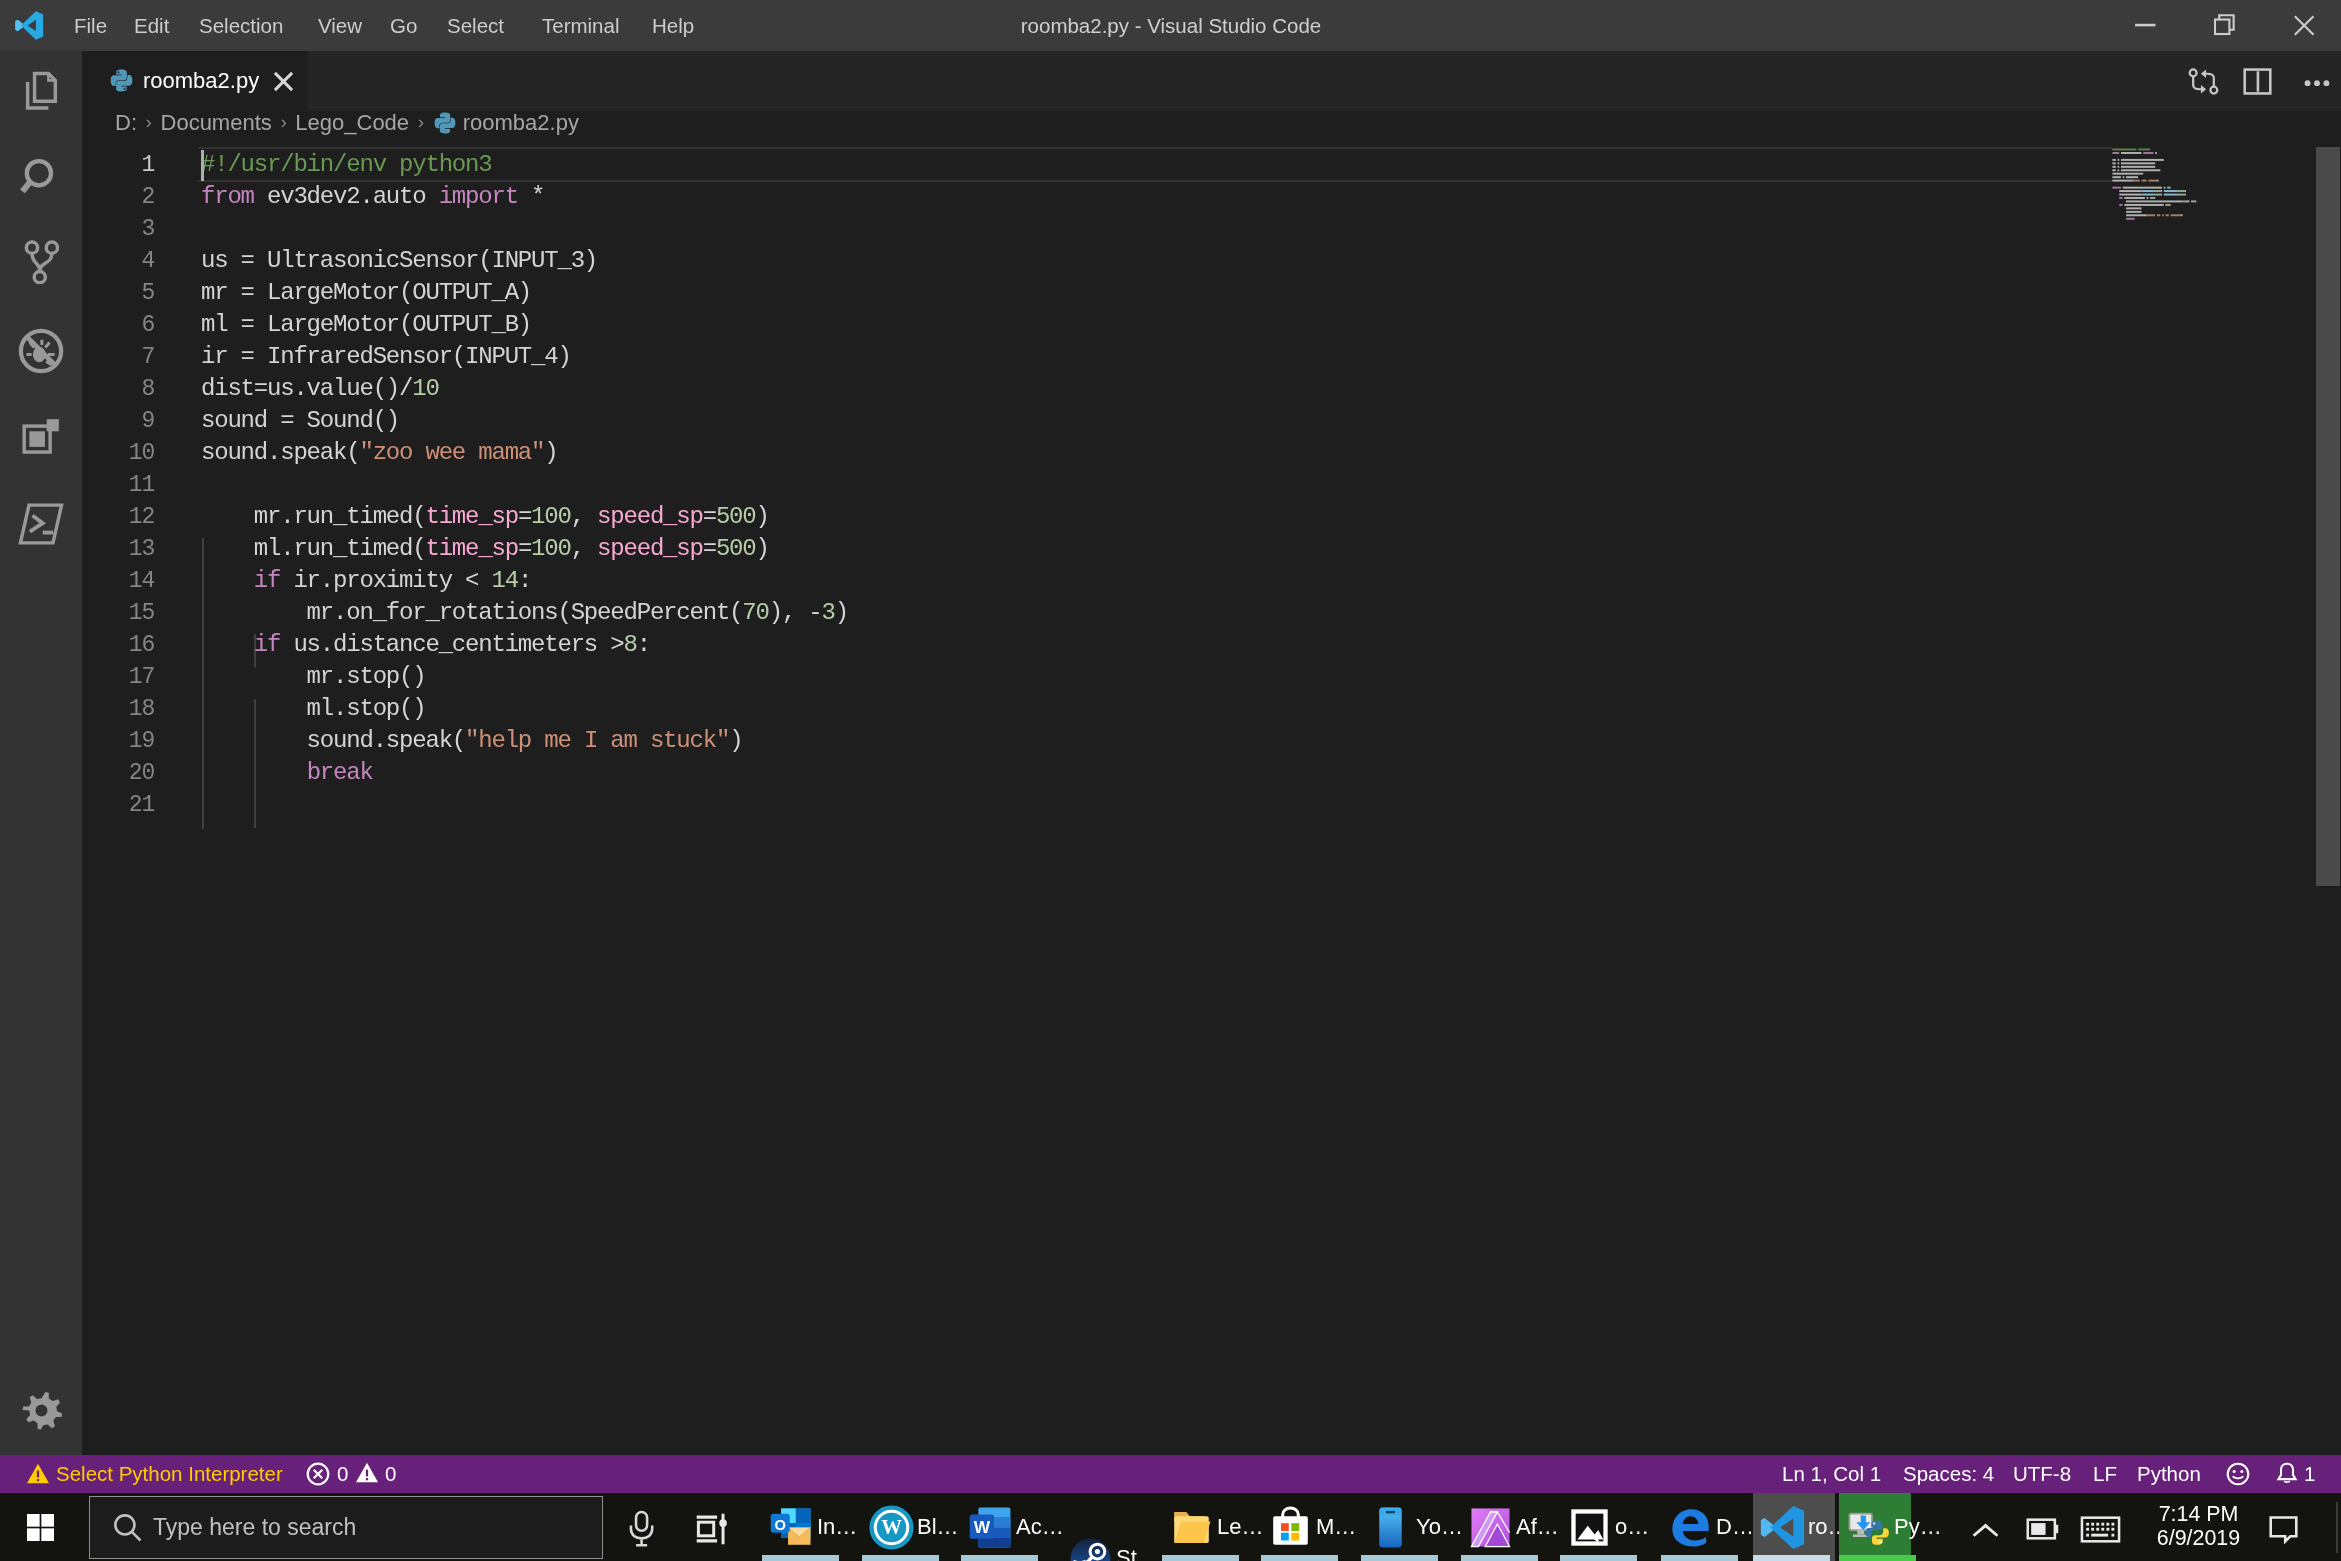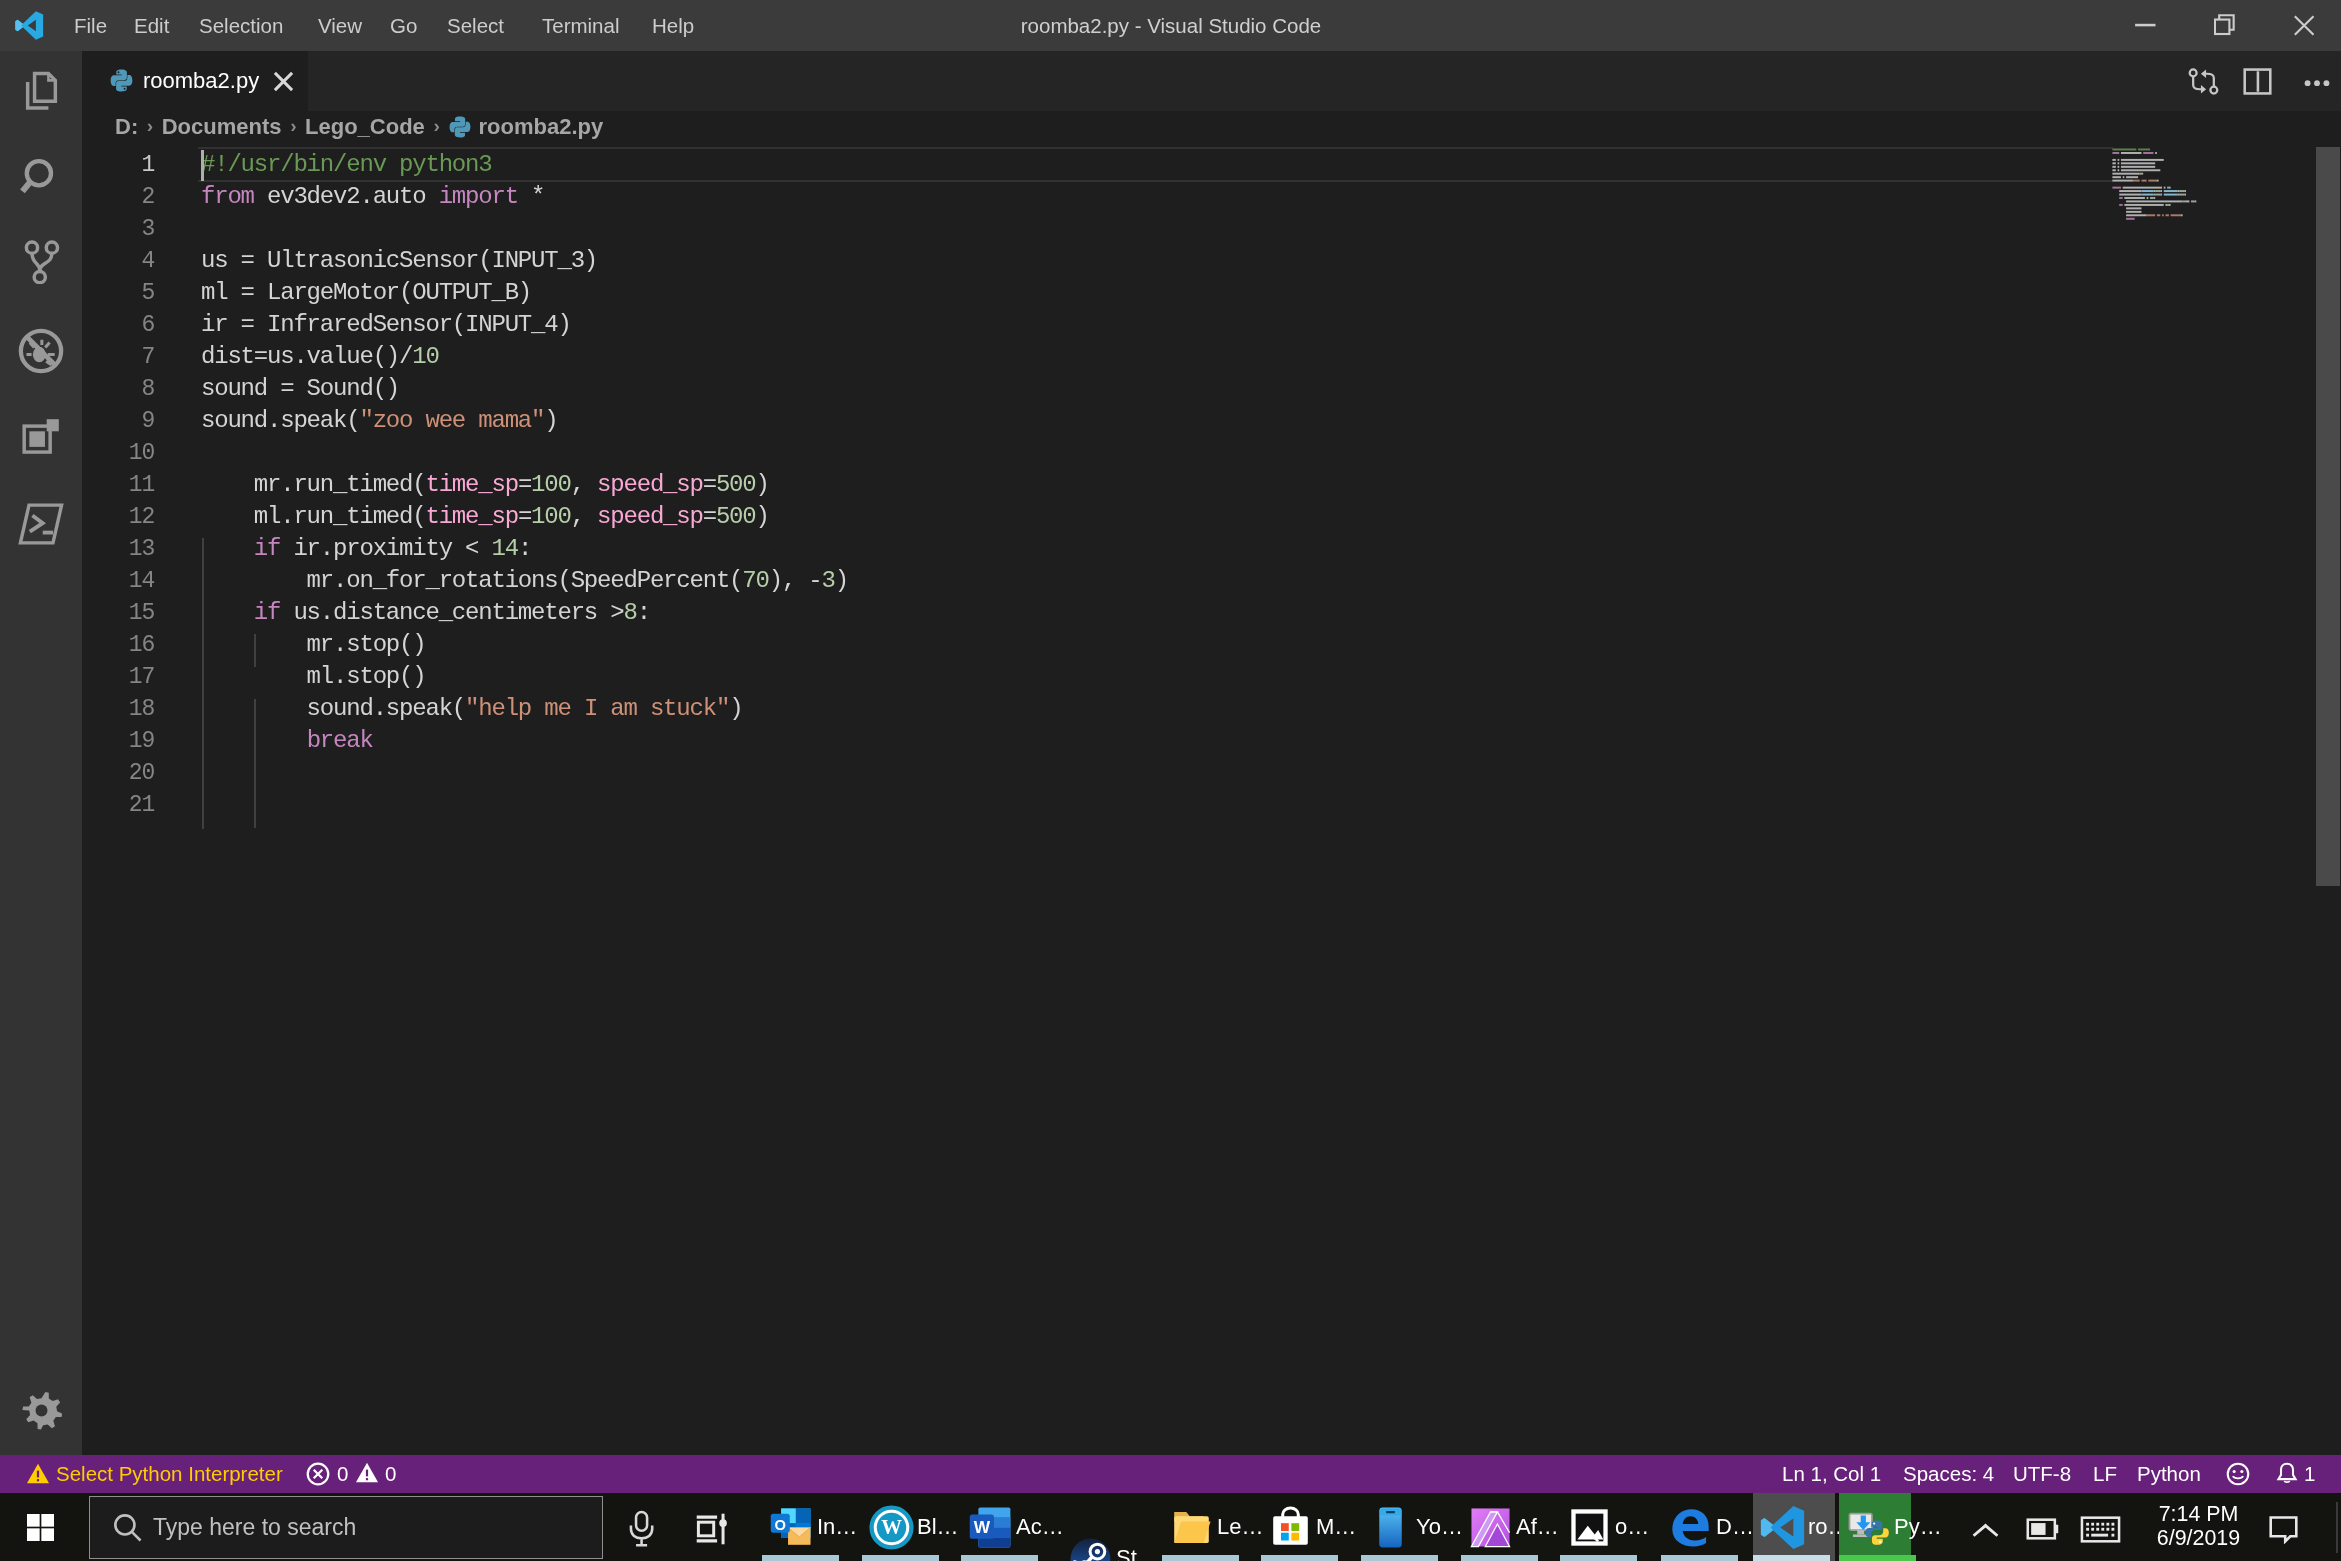--- a/index.html
+++ b/index.html
@@ -17,21 +17,21 @@
 #actbar { position:absolute; left:0; top:51px; width:82px; height:1404px; background:#333333; }
 
 
 #tabbar { position:absolute; left:82px; top:51px; width:2260px; height:60px; background:#252526; }
 #tab1 { position:absolute; left:0; top:0; width:226px; height:60px; background:#1e1e1e; }
 #tab1 .tname { position:absolute; left:61px; top:0; height:60px; line-height:60px; color:#ffffff; font-size:22px; }
 #tab1 .tclose { position:absolute; left:186px; top:15.4px; width:31px; height:31px; }
 
 
 #crumbs { position:absolute; left:82px; top:111px; width:2217px; height:38px; background:#1e1e1e;
-  color:#a6a6a6; font-size:22px; line-height:32px;font-weight:bold; }
+  color:#a6a6a6; font-size:22px; line-height:24px; }
 #crumbs span.sep { color:#8a8a8a; font-size:19px; padding:0 8.6px; position:relative; top:-1.7px;}
 
 
 #editor { position:absolute; left:82px; top:149px; width:2260px; height:1306px; background:#1e1e1e; }
 .lnrs { position:absolute; left:0px; top:0px; width:72px; }
 .lnr { height:32px; line-height:32px; text-align:right; color:#858585;
   font-family:"Liberation Mono", monospace; font-size:23px; letter-spacing:-1.2px; }
 .lnr.cur { color:#c8c8c8; }
 #code { position:absolute; left:119px; top:0; }
 .cl { height:32px; line-height:32px; white-space:pre;
@@ -195,20 +195,21 @@
 <div class="lnr">21</div>
       </div>
   <div class="guide" style="left:120px;top:389px;height:291px"></div>
 <div class="guide" style="left:172px;top:485px;height:33px"></div>
 <div class="guide" style="left:172px;top:550px;height:129px"></div>
   <div id="code">
         <div class="cl"><i class="c">#!/usr/bin/env python3</i></div>
 <div class="cl"><i class="k">from</i> ev3dev2.auto <i class="k">import</i> *</div>
 <div class="cl"></div>
 <div class="cl">us = UltrasonicSensor(INPUT_3)</div>
+<div class="cl">mr = LargeMotor(OUTPUT_A)</div>
 <div class="cl">ml = LargeMotor(OUTPUT_B)</div>
 <div class="cl">ir = InfraredSensor(INPUT_4)</div>
 <div class="cl">dist=us.value()/<i class="n">10</i></div>
 <div class="cl">sound = Sound()</div>
 <div class="cl">sound.speak(<i class="s">"zoo wee mama"</i>)</div>
 <div class="cl"></div>
 <div class="cl">    mr.run_timed(<i class="p">time_sp</i>=<i class="n">100</i>, <i class="p">speed_sp</i>=<i class="n">500</i>)</div>
 <div class="cl">    ml.run_timed(<i class="p">time_sp</i>=<i class="n">100</i>, <i class="p">speed_sp</i>=<i class="n">500</i>)</div>
 <div class="cl">    <i class="k">if</i> ir.proximity &lt; <i class="n">14</i>:</div>
 <div class="cl">        mr.on_for_rotations(SpeedPercent(<i class="n">70</i>), -<i class="n">3</i>)</div>

